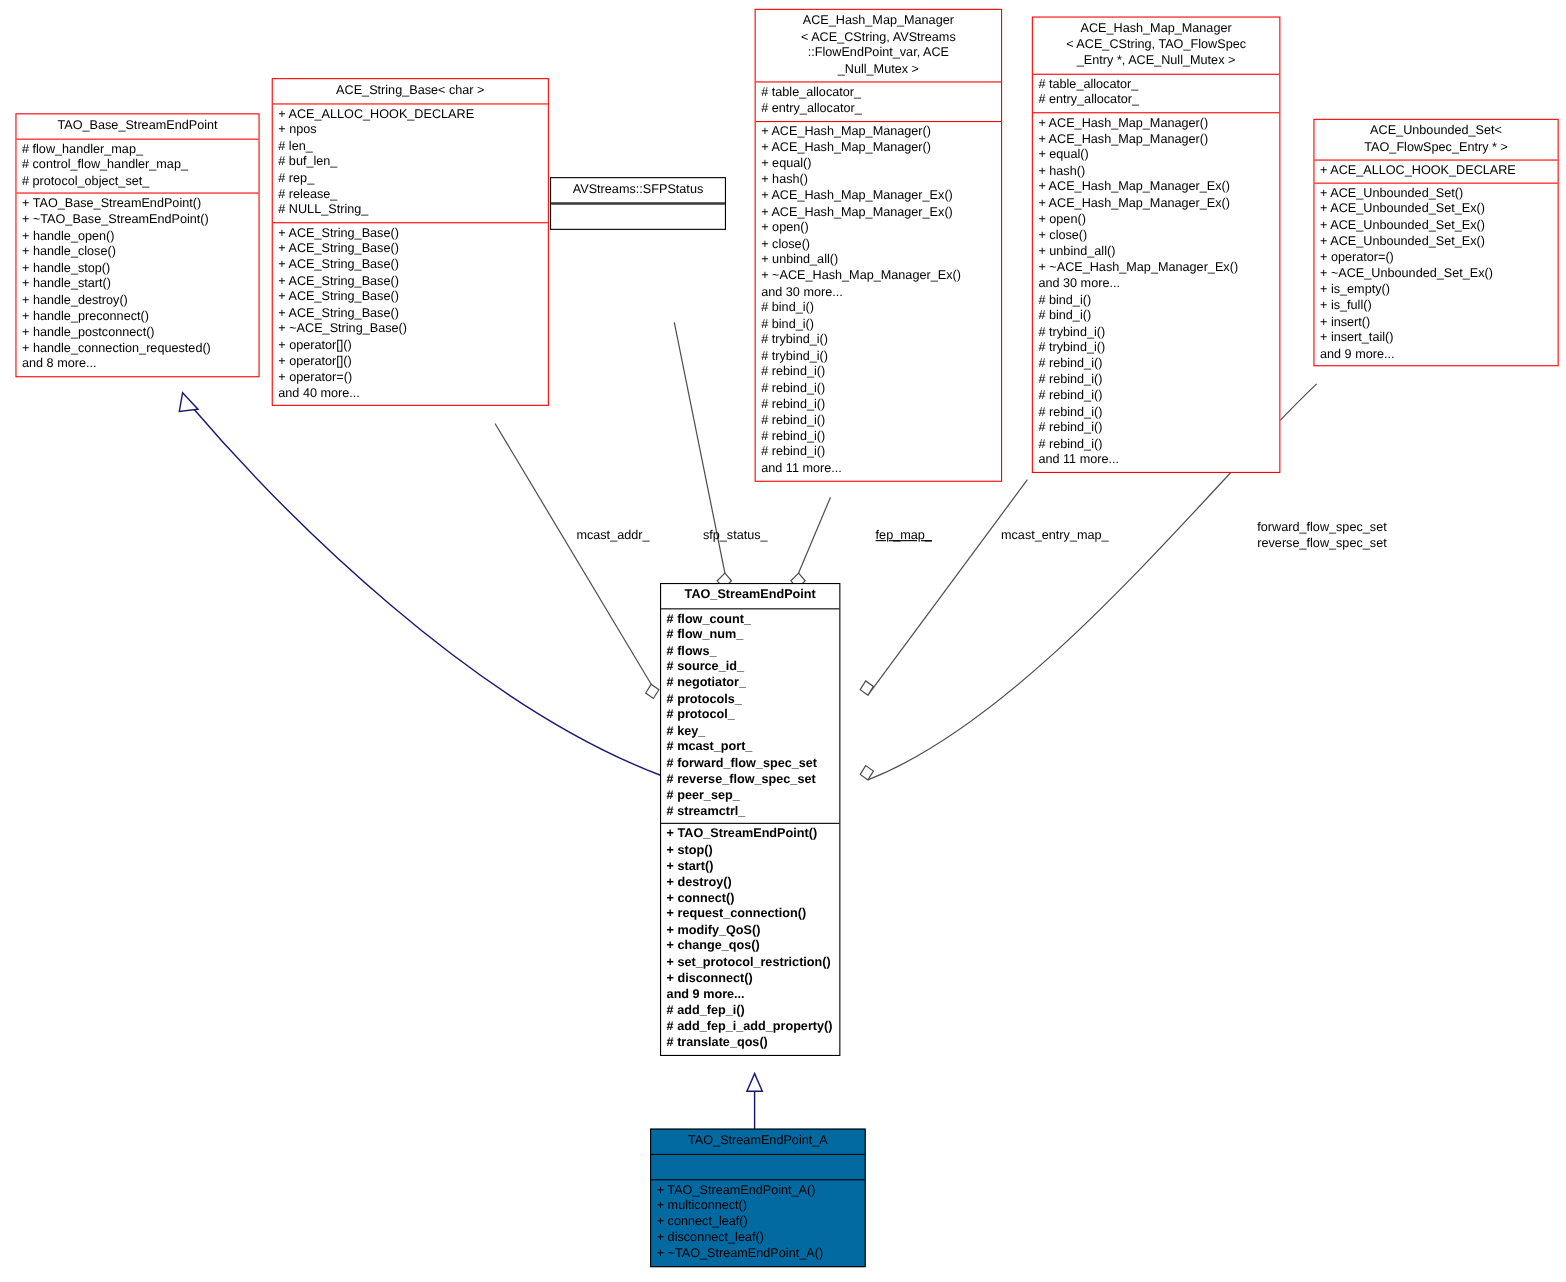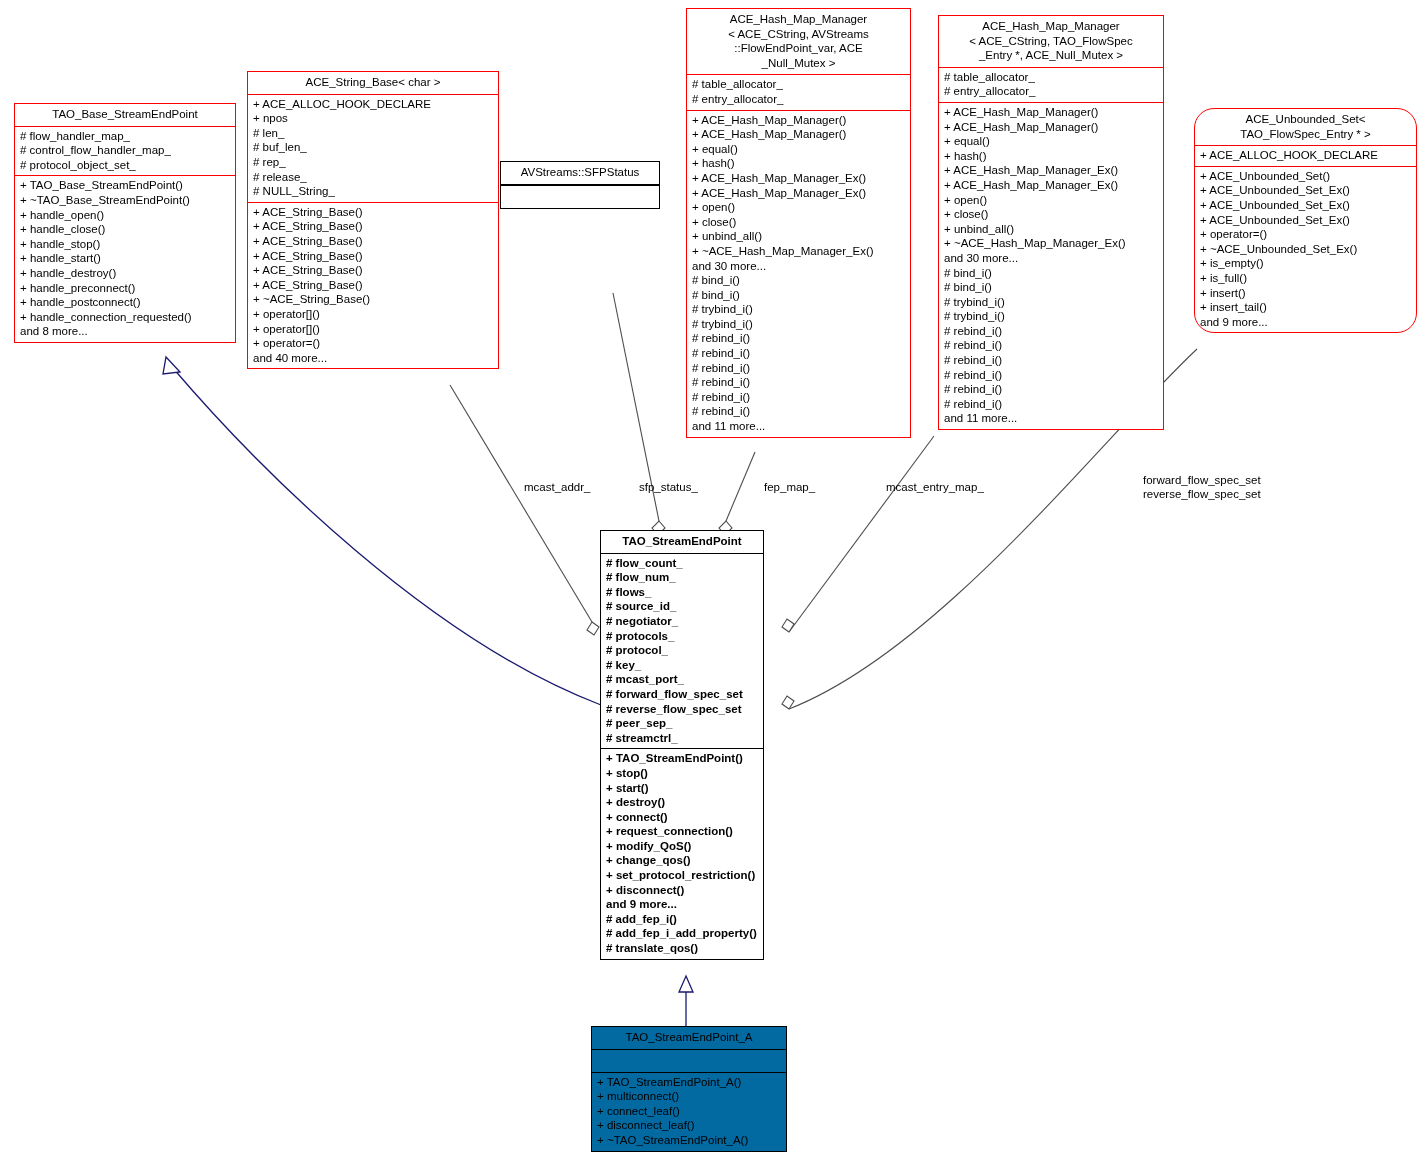--- a/index.html
+++ b/index.html
@@ -245,21 +245,21 @@
         <div># rebind_i()</div>
         <div># rebind_i()</div>
         <div># rebind_i()</div>
         <div># rebind_i()</div>
         <div># rebind_i()</div>
         <div># rebind_i()</div>
         <div>and 11 more...</div>
       </div>
   </div>
 
-  <div class="node" style="left:1194px; top:108px; width:223px;border-radius:20px;">
+  <div class="node" style="left:1194px; top:108px; width:223px;">
     <div class="title">ACE_Unbounded_Set&lt;
  TAO_FlowSpec_Entry * &gt;</div>
     <div class="sep"></div>
     <div class="sect">
         <div>+ ACE_ALLOC_HOOK_DECLARE</div>
       </div>
     <div class="sep"></div>
     <div class="sect">
         <div>+ ACE_Unbounded_Set()</div>
         <div>+ ACE_Unbounded_Set_Ex()</div>
@@ -321,18 +321,18 @@
         <div>+ TAO_StreamEndPoint_A()</div>
         <div>+ multiconnect()</div>
         <div>+ connect_leaf()</div>
         <div>+ disconnect_leaf()</div>
         <div>+ ~TAO_StreamEndPoint_A()</div>
       </div>
   </div>
 
   <div class="edge-label" style="left:524px; top:481px;">mcast_addr_</div>
   <div class="edge-label" style="left:639px; top:481px;">sfp_status_</div>
-  <div class="edge-label" style="left:764px; top:481px;">fep_map_</div>
-  <div class="edge-label" style="left:886px; top:481px;">mcast_entry_map_</div>
+  <div class="edge-label" style="left:796px; top:481px;text-decoration:underline;">fep_map_</div>
+  <div class="edge-label" style="left:910px; top:481px;">mcast_entry_map_</div>
   <div class="edge-label" style="left:1143px; top:473px; white-space:pre-line; line-height:14px;">forward_flow_spec_set
 reverse_flow_spec_set</div>
 
 </div>
 
 </body></html>

